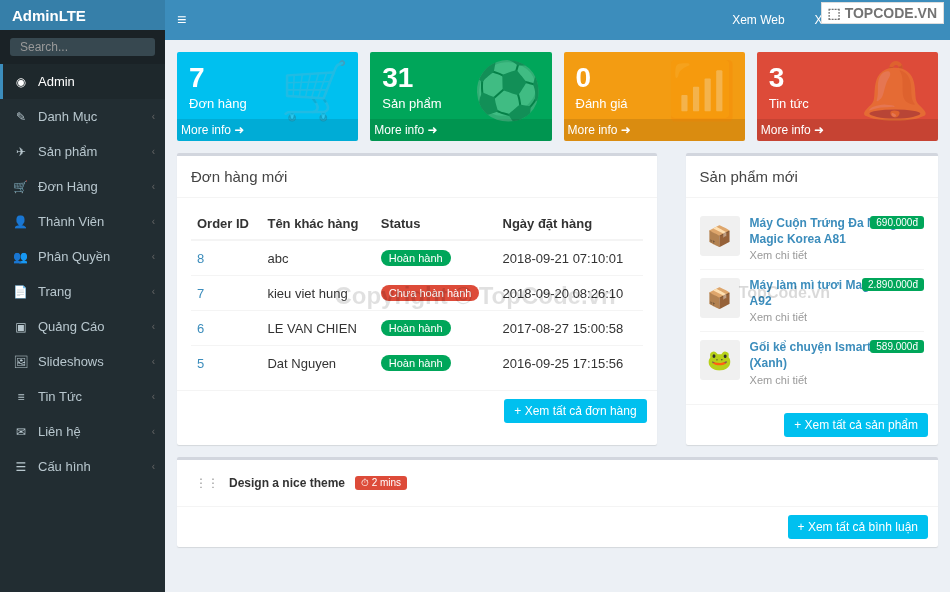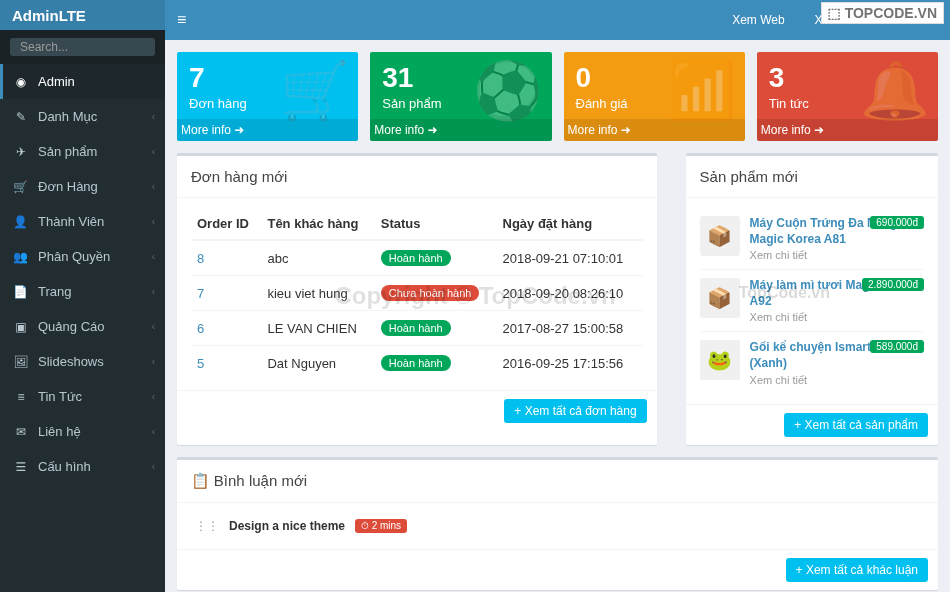--- a/index.html
+++ b/index.html
@@ -249,33 +249,29 @@
                 <span class="prod-price">589.000đ</span>
               </div>
             </div>
           <div class="panel-footer">
             <button class="btn btn-info">+ Xem tất cả sản phẩm</button>
           </div>
         </div>
       </div>
 
       <div class="panel comment-panel">
-        <div class="panel-title">
-          <span>📋</span>
-          <span>Bình luận mới</span>
-        </div>
         <div class="panel-body" id="comments-body">
             <div class="comment-item">
               <span class="drag">⋮⋮</span>
               <span class="comment-text">Design a nice theme</span>
               <span class="time-badge">⏱ 2 mins</span>
             </div>
           </div>
         <div class="panel-footer">
-          <button class="btn btn-info">+ Xem tất cả khác luận</button>
+          <button class="btn btn-info">+ Xem tất cả bình luận</button>
         </div>
       </div>
     </div>
 
   </div>
 </div>
 
 <div class="watermark">Copyright © TopCode.vn</div>
 <div class="watermark2">⬚ TOPCODE.VN</div>
 <div class="watermark3">TopCode.vn</div>

